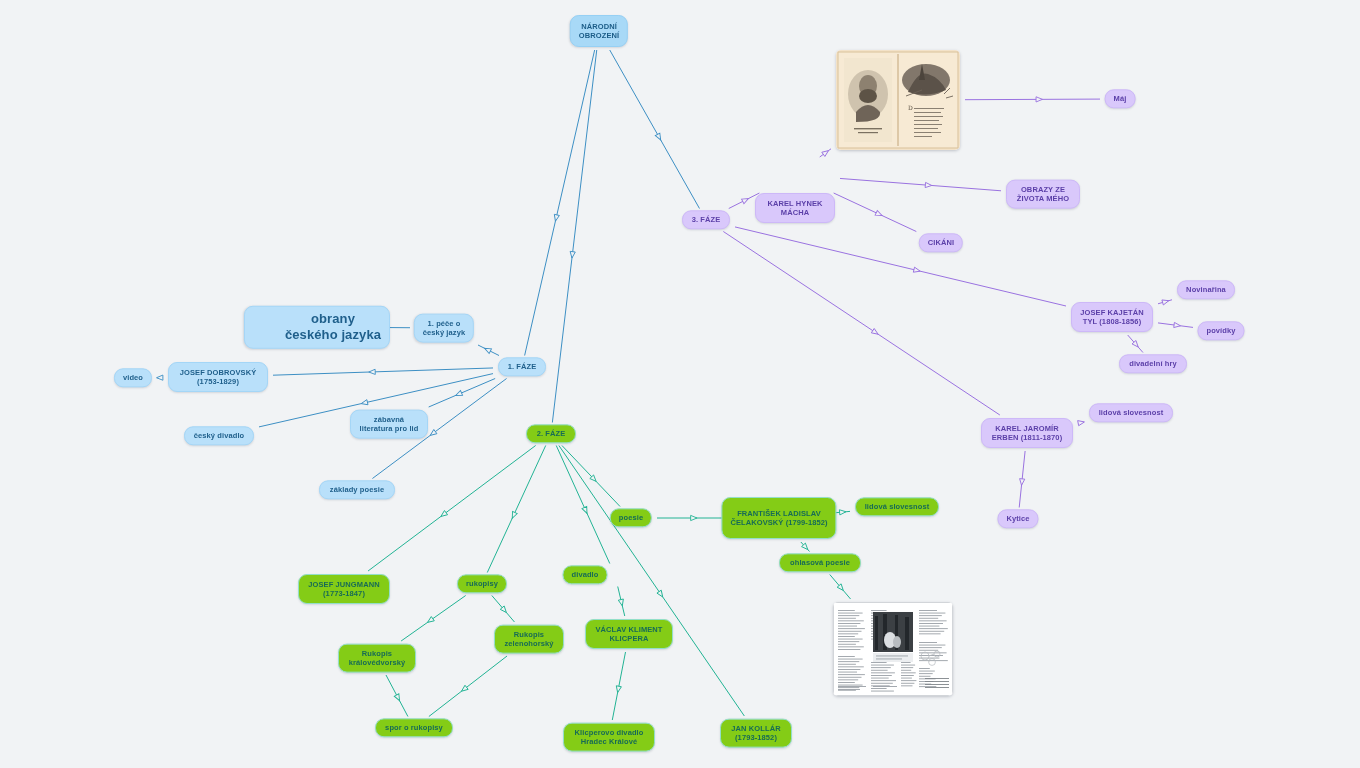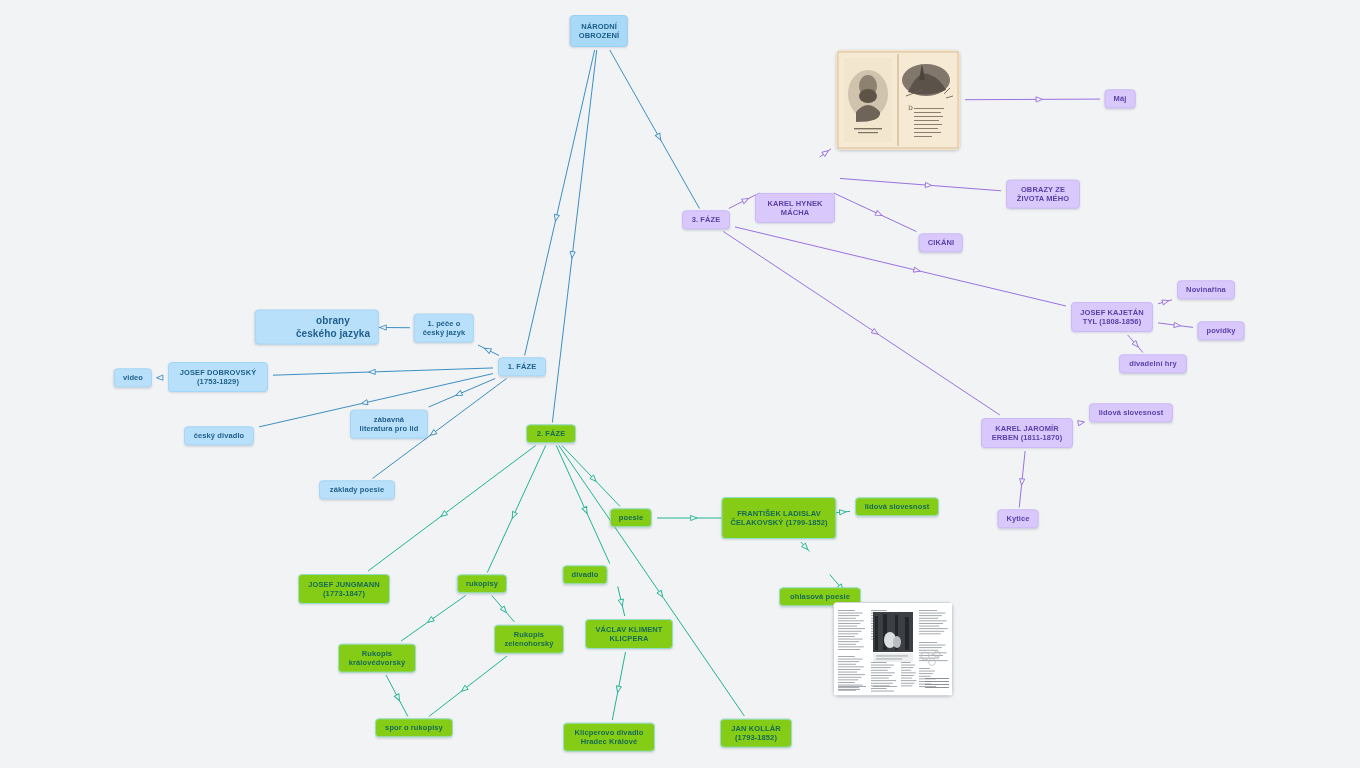--- a/index.html
+++ b/index.html
@@ -20,21 +20,21 @@
     position: absolute; left: 0; top: 0;
     width: 1360px; height: 768px;
     pointer-events: none;
   }
   .node {
     position: absolute;
     display: flex;
     align-items: center;
     justify-content: center;
     text-align: center;
-    border-radius: 4px;
+    border-radius: 9px;
     font-weight: bold;
     letter-spacing: 0.1px;
     line-height: 1.25;
     padding: 4px 8px;
     transform: translate(-50%, -50%);
     box-shadow: 0 1px 2px rgba(60,70,90,0.16);
     user-select: none;
   }
   .node.blue   { background: #b9e0fa; color: #1f5f8b; border: 1px solid #a4d6f7; }
   .node.green  { background: #84cc16; color: #176b56; border: 1px solid #93dfc8; }
@@ -210,21 +210,21 @@
   <div id="node-layer">
       <div class="node root" style="left: 599px; top: 31px; min-width: 52px; min-height: 32px; font-size: 7.5px;">
         <span class="nlabel">NÁRODNÍ<br>OBROZENÍ</span>
       </div>
       <div class="node blue" style="left: 522px; top: 367px; min-width: 48px; min-height: 17px; font-size: 7.5px;">
         <span class="nlabel">1. FÁZE</span>
       </div>
       <div class="node blue" style="left: 444px; top: 328px; min-width: 58px; min-height: 28px; font-size: 7.5px;">
         <span class="nlabel">1. péče o<br>český jazyk</span>
       </div>
-      <div class="node blue" style="left: 317px; top: 327px; min-width: 78px; min-height: 28px; font-size: 10px; padding-left: 40px;">
+      <div class="node blue" style="left: 317px; top: 327px; min-width: 78px; min-height: 28px; font-size: 13px; padding-left: 40px;">
         <span class="nlabel">obrany<br>českého jazyka</span>
       </div>
       <div class="node blue" style="left: 218px; top: 377px; min-width: 100px; min-height: 30px; font-size: 7.5px;">
         <span class="nlabel">JOSEF DOBROVSKÝ<br>(1753-1829)</span>
       </div>
       <div class="node blue" style="left: 133px; top: 378px; min-width: 38px; min-height: 17px; font-size: 7.5px;">
         <span class="nlabel">video</span>
       </div>
       <div class="node blue" style="left: 219px; top: 436px; min-width: 70px; min-height: 17px; font-size: 7.5px;">
         <span class="nlabel">český divadlo</span>
@@ -264,21 +264,21 @@
       </div>
       <div class="node green" style="left: 631px; top: 518px; min-width: 42px; min-height: 17px; font-size: 7.5px;">
         <span class="nlabel">poesie</span>
       </div>
       <div class="node green" style="left: 779px; top: 518px; min-width: 100px; min-height: 42px; font-size: 7.5px;">
         <span class="nlabel">FRANTIŠEK LADISLAV<br>ČELAKOVSKÝ (1799-1852)</span>
       </div>
       <div class="node green" style="left: 897px; top: 507px; min-width: 84px; min-height: 17px; font-size: 7.5px;">
         <span class="nlabel">lidová slovesnost</span>
       </div>
-      <div class="node green" style="left: 820px; top: 563px; min-width: 82px; min-height: 17px; font-size: 7.5px; margin-top: 34px;">
+      <div class="node green" style="left: 820px; top: 563px; min-width: 82px; min-height: 17px; font-size: 7.5px;">
         <span class="nlabel">ohlasová poesie</span>
       </div>
       <div class="node green" style="left: 756px; top: 733px; min-width: 72px; min-height: 28px; font-size: 7.5px;">
         <span class="nlabel">JAN KOLLÁR<br>(1793-1852)</span>
       </div>
       <div class="node purple" style="left: 706px; top: 220px; min-width: 48px; min-height: 17px; font-size: 7.5px;">
         <span class="nlabel">3. FÁZE</span>
       </div>
       <div class="node purple" style="left: 795px; top: 175px; min-width: 80px; min-height: 30px; font-size: 7.5px; margin-top: 33px;">
         <span class="nlabel">KAREL HYNEK<br>MÁCHA</span>

